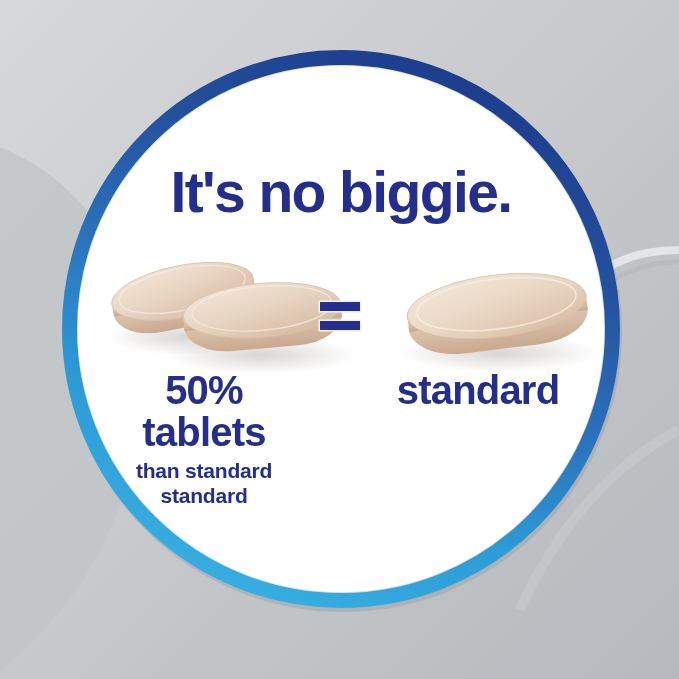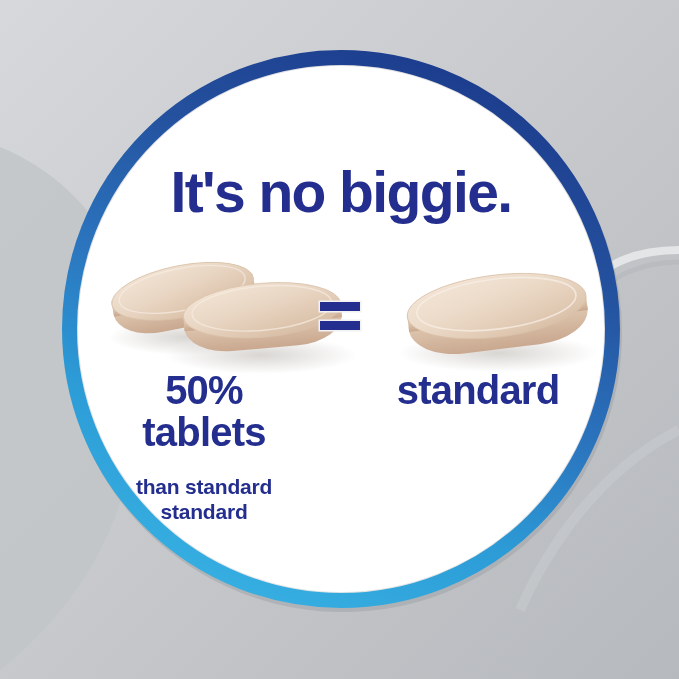--- a/index.html
+++ b/index.html
@@ -132,21 +132,21 @@
   .caption-col.left  { margin-right: 12px; }
   .caption-col.right { margin-left: 12px; }
 
   .cap-main {
     font-size: 40px;
     font-weight: bold;
     line-height: 1.05;
     letter-spacing: -0.8px;
   }
   .cap-sub {
-    margin-top: 22px;
+    margin-top: 6px;
     font-size: 21px;
     font-weight: bold;
     line-height: 1.18;
     letter-spacing: -0.2px;
   }
 </style>
 </head>
 <body>
 
 <div class="stage">

